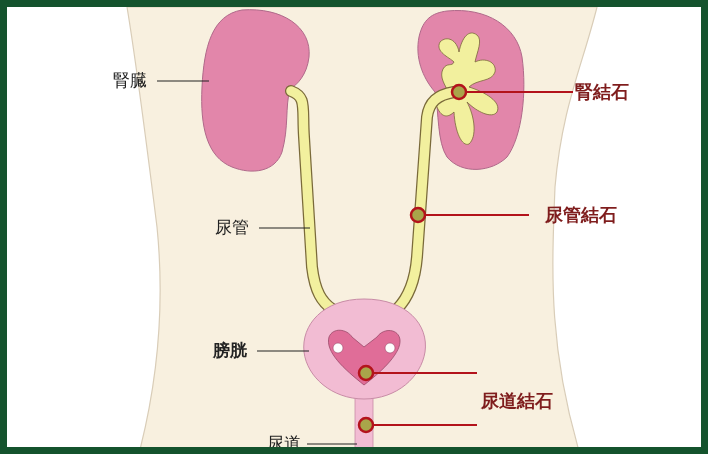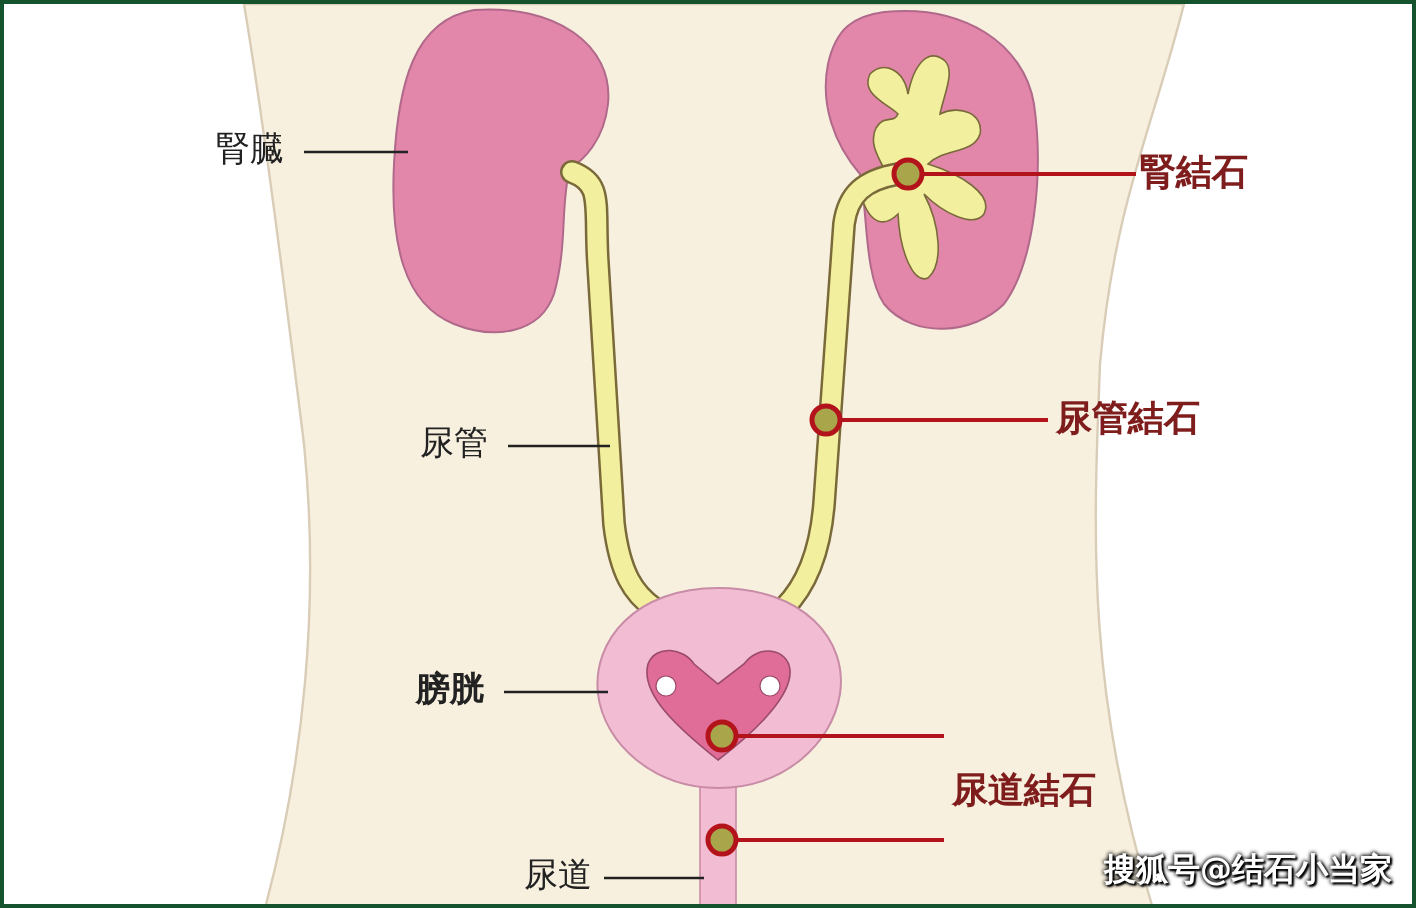--- a/index.html
+++ b/index.html
@@ -1,17 +1,17 @@
 <!DOCTYPE html>
 <html><head>
 <meta charset="utf-8">
 <style>
   html, body { margin:0; padding:0; }
   body { width:708px; height:454px; overflow:hidden; background:#ffffff; font-family:"DejaVu Sans", sans-serif; }
-  .stage { position:relative; width:708px; height:454px; border:2px solid #14532d; box-sizing:border-box; overflow:hidden; }
+  .stage { position:relative; width:708px; height:454px; border:7px solid #14532d; box-sizing:border-box; overflow:hidden; }
   svg.diagram { position:absolute; left:0; top:0; }
   .label { position:absolute; font-size:17px; color:#222; white-space:nowrap; line-height:1; }
   .label.red { color:#7f1d1d; font-weight:bold; font-size:18px; }
   .watermark { position:absolute; right:10px; bottom:6px; font-size:16px; font-weight:bold; color:#ffffff;
     text-shadow: 0 0 2px #000, 0 0 2px #000, 1px 1px 1px #000; white-space:nowrap; }
 </style>
 </head>
 <body>
 
 <div class="stage">
@@ -53,17 +53,16 @@
     <line x1="250" y1="344" x2="302" y2="344" stroke="#222" stroke-width="1.2"></line>
     <line x1="300" y1="437" x2="350" y2="437" stroke="#222" stroke-width="1.2"></line>
   </svg>
 
   <span class="label" style="left:106px; top:65px;">腎臓</span>
   <span class="label" style="left:208px; top:212px;text-align:center;">尿管</span>
   <span class="label" style="left:206px; top:335px;font-weight:bold;">膀胱</span>
   <span class="label" style="left:260px; top:428px;text-align:center;">尿道</span>
 
   <span class="label red" style="left:568px; top:76px;">腎結石</span>
-  <span class="label red" style="left:526px; top:199px;">尿管結石</span>
+  <span class="label red" style="left:538px; top:199px;">尿管結石</span>
   <span class="label red" style="left:474px; top:385px;">尿道結石</span>
 
-  <span class="watermark">搜狐号@结石小当家</span>
 </div>
 
 </body></html>

